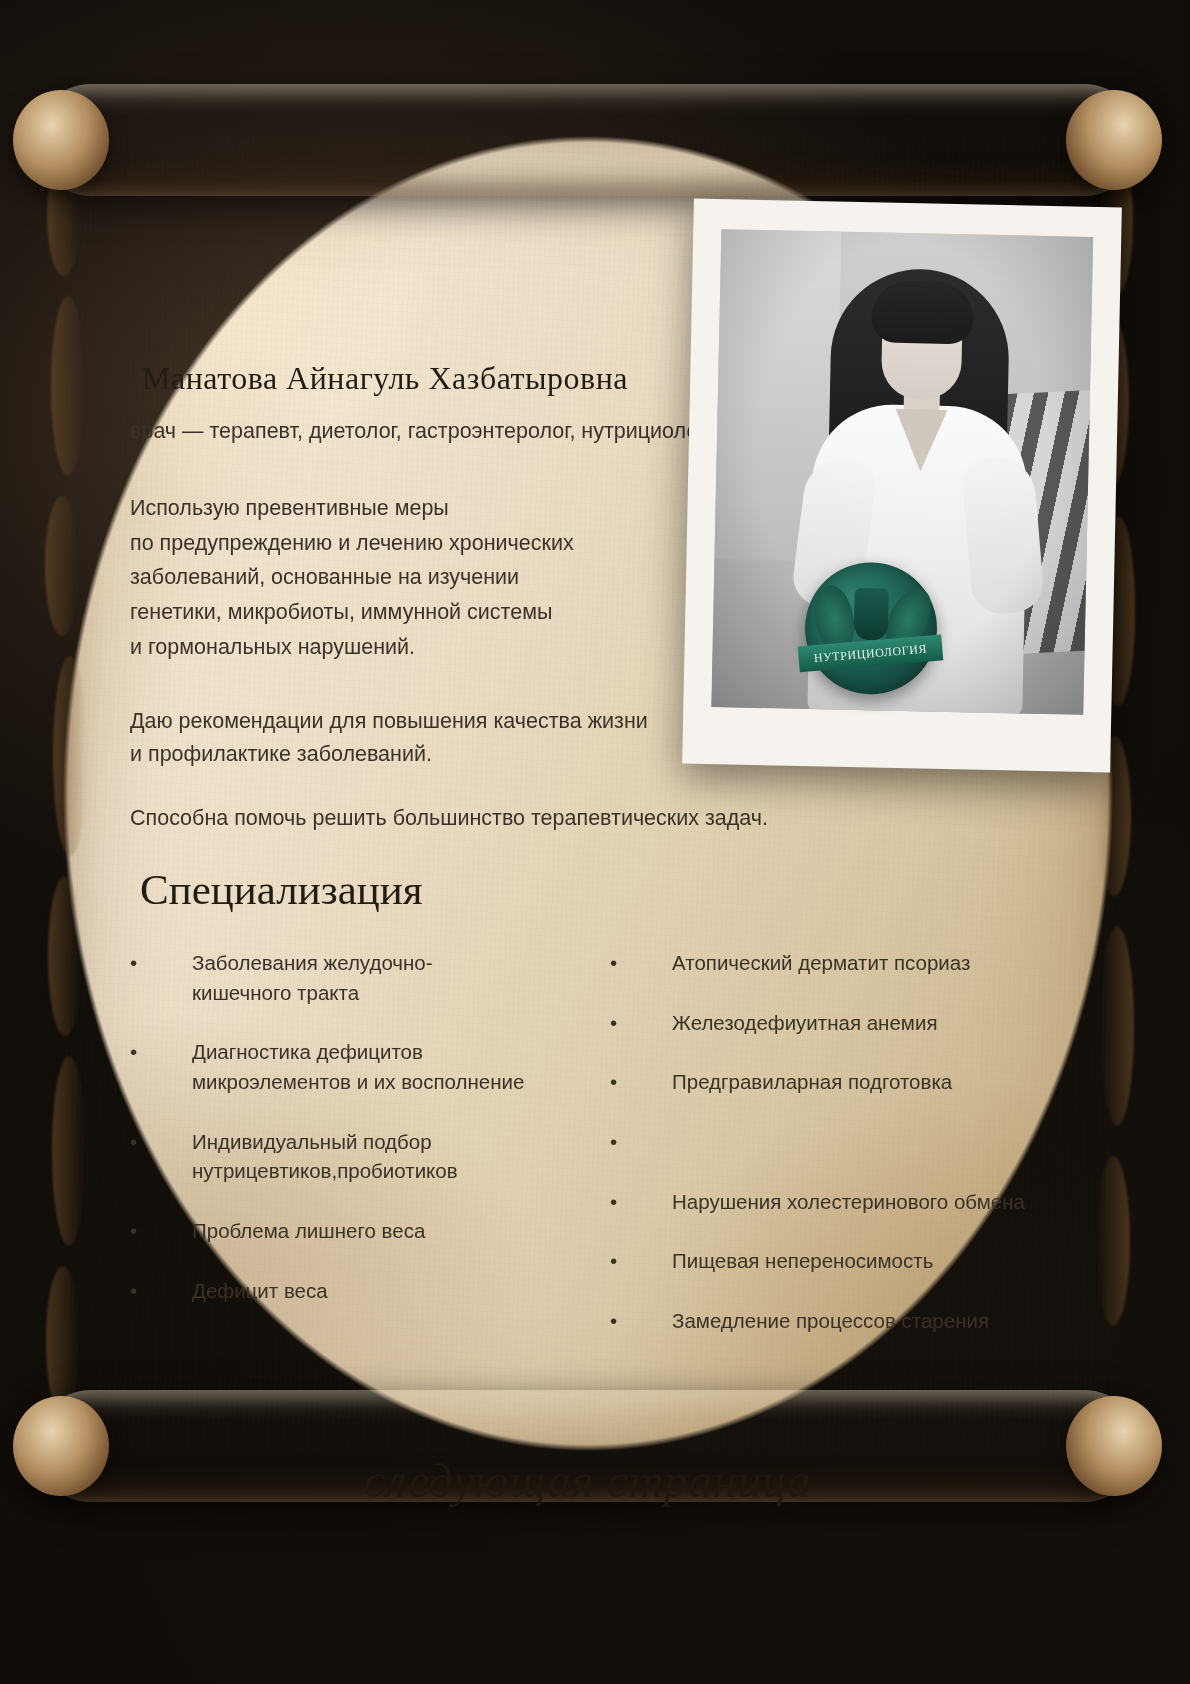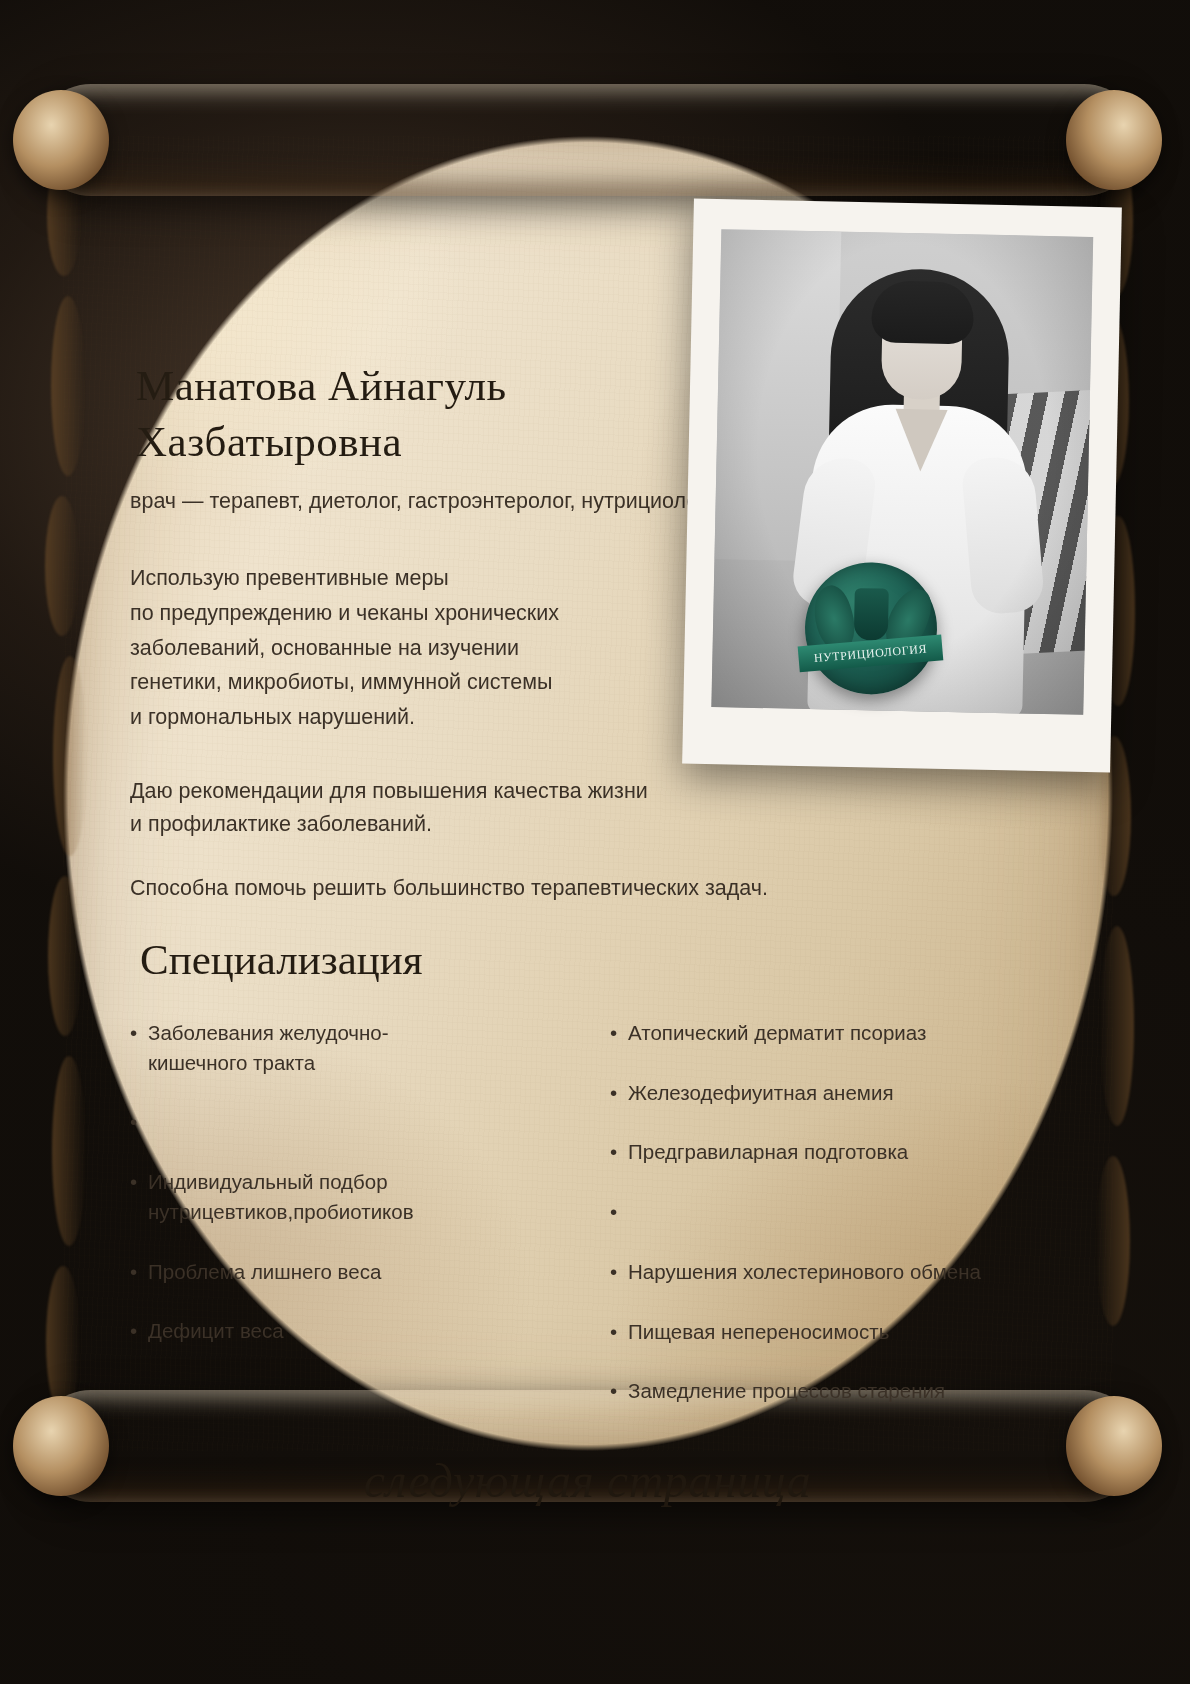--- a/index.html
+++ b/index.html
@@ -146,26 +146,26 @@
   
   .content {
     position: absolute;
     left: 95px;
     top: 300px;
     width: 920px;
   }
 
   .doctor-name {
     font-family: "Liberation Serif", serif;
-    font-size: 43px;
+    font-size: 32px;
     line-height: 1.3;
     color: #241c12;
     letter-spacing: .5px;
     width: 610px;
-    margin: 0 0 16px 6px;
+    margin: 0 0 16px 12px;
     font-weight: 400;
   }
 
   .doctor-role {
     font-size: 21.5px;
     line-height: 1.45;
     color: #3b3127;
     width: 585px;
     margin: 0 0 44px 0;
   }
@@ -210,20 +210,21 @@
     color: #3b3127;
     margin-bottom: 30px;
   }
   .bullet .dot {
     flex: 0 0 auto;
     width: 18px;
     color: #3b3127;
   }
   .bullet .txt {
     white-space: pre-line;
+    margin-left: 44px;
   }
 
   .next-page {
     position: absolute;
     left: 0;
     top: 1395px;
     width: 1105px;
     text-align: center;
     font-family: "Liberation Serif", serif;
     font-style: italic;
@@ -385,21 +386,21 @@
     <div class="roll top"></div>
     <div class="roll bottom"></div>
 
     <div class="content">
 
       <h1 class="doctor-name">Манатова Айнагуль Хазбатыровна</h1>
 
       <p class="doctor-role">врач — терапевт, диетолог, гастроэнтеролог, нутрициолог</p>
 
       <p class="intro-block">Использую превентивные меры
-по предупреждению и чеканы хронических
+по предупреждению и лечению хронических
 заболеваний, основанные на изучении
 генетики, микробиоты, иммунной системы
 и гормональных нарушений.</p>
 
       <p class="para">Даю рекомендации для повышения качества жизни
 и профилактике заболеваний.</p>
 
       <p class="para">Способна помочь решить большинство терапевтических задач.</p>
 
       <h2 class="spec-title">Специализация</h2>
@@ -407,20 +408,22 @@
       <div class="columns">
 
         <div class="col left">
           <div class="bullet">
             <span class="dot">•</span>
             <span class="txt">Заболевания желудочно-
 кишечного тракта</span>
           </div>
           <div class="bullet">
             <span class="dot">•</span>
+            <span class="txt">Диагностика дефицитов
+микроэлементов и их восполнение</span>
           </div>
           <div class="bullet">
             <span class="dot">•</span>
             <span class="txt">Индивидуальный подбор
 нутрицевтиков,пробиотиков</span>
           </div>
           <div class="bullet">
             <span class="dot">•</span>
             <span class="txt">Проблема лишнего веса</span>
           </div>

